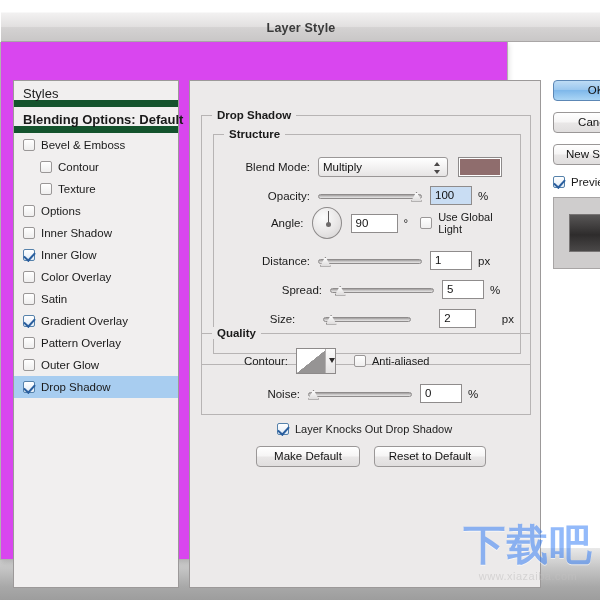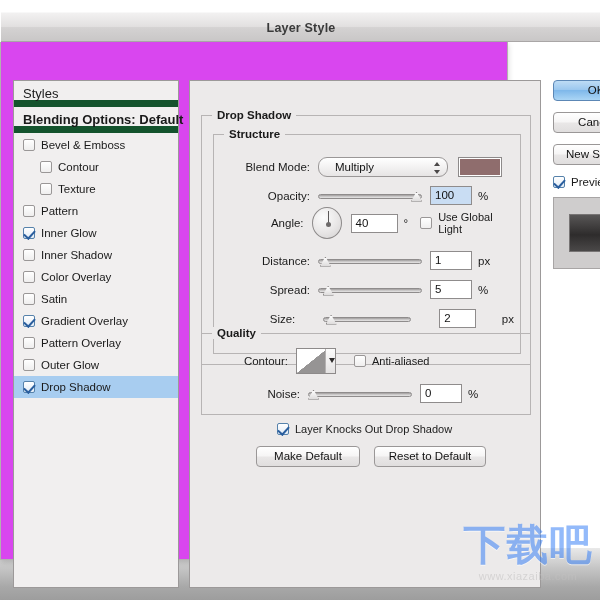--- a/index.html
+++ b/index.html
@@ -139,25 +139,25 @@
     text-align: right;
     font-size: 11.5px;
     white-space: nowrap;
   }
 
   
   .popup {
     position: relative;
     height: 20px;
     border: 1px solid #9a9797;
-    border-radius: 9px;
+    border-radius: 3px;
     background: linear-gradient(to bottom, #ffffff 0%, #f3f2f2 50%, #e6e4e4 100%);
     font-size: 11.5px;
     line-height: 19px;
-    padding-left: 16px;
+    padding-left: 4px;
     color: #111;
   }
   .popup .arrows {
     position: absolute;
     right: 6px; top: 3px;
     width: 7px; height: 14px;
   }
   .popup .arrows::before,
   .popup .arrows::after {
     content: "";
@@ -342,29 +342,29 @@
         <div class="style-item sub">
           <div class="cb"></div>
           <span>Contour</span>
         </div>
         <div class="style-item sub">
           <div class="cb"></div>
           <span>Texture</span>
         </div>
         <div class="style-item">
           <div class="cb"></div>
-          <span>Pattern</span>
+          <span>Options</span>
+        </div>
+        <div class="style-item">
+          <div class="cb"></div>
+          <span>Inner Shadow</span>
         </div>
         <div class="style-item">
           <div class="cb on"></div>
           <span>Inner Glow</span>
-        </div>
-        <div class="style-item">
-          <div class="cb"></div>
-          <span>Inner Shadow</span>
         </div>
         <div class="style-item">
           <div class="cb"></div>
           <span>Color Overlay</span>
         </div>
         <div class="style-item">
           <div class="cb"></div>
           <span>Satin</span>
         </div>
         <div class="style-item">
@@ -412,37 +412,37 @@
           <div class="numfld sel" style="width:42px; margin-left:8px;">100</div>
           <div class="unit">%</div>
         </div>
 
         <div class="row" style="left:0px; top:72px; width:300px;">
           <div class="lbl" style="width:96px;">Angle:</div>
           <div class="dial" style="margin-left:8px;">
             <div class="hand" style="transform: rotate(0deg); transform-origin: 50% 13px;"></div>
             <div class="hub"></div>
           </div>
-          <div class="numfld" style="width:50px; margin-left:9px;">40</div>
+          <div class="numfld" style="width:50px; margin-left:9px;">90</div>
           <div class="unit">°</div>
           <div class="cb" style="margin-left:12px;"></div>
           <div>Use Global Light</div>
         </div>
 
         <div class="row" style="left:0px; top:116px; width:300px;">
           <div class="lbl" style="width:96px;">Distance:</div>
           <div class="slider" style="width:104px; margin-left:8px;">
             <div class="track"></div>
             <div class="thumb" id="th-distance" style="left: calc(2% - 0.22px);"></div>
           </div>
           <div class="numfld" style="width:42px; margin-left:8px;">1</div>
           <div class="unit">px</div>
         </div>
 
-        <div class="row" style="left:0px; top:145px; width:300px;">
+        <div class="row" style="left:12px; top:145px; width:300px;">
           <div class="lbl" style="width:96px;">Spread:</div>
           <div class="slider" style="width:104px; margin-left:8px;">
             <div class="track"></div>
             <div class="thumb" id="th-spread" style="left: calc(5% - 0.55px);"></div>
           </div>
           <div class="numfld" style="width:42px; margin-left:8px;">5</div>
           <div class="unit">%</div>
         </div>
 
         <div class="row" style="left:0px; top:174px; width:300px;gap:20px;">

